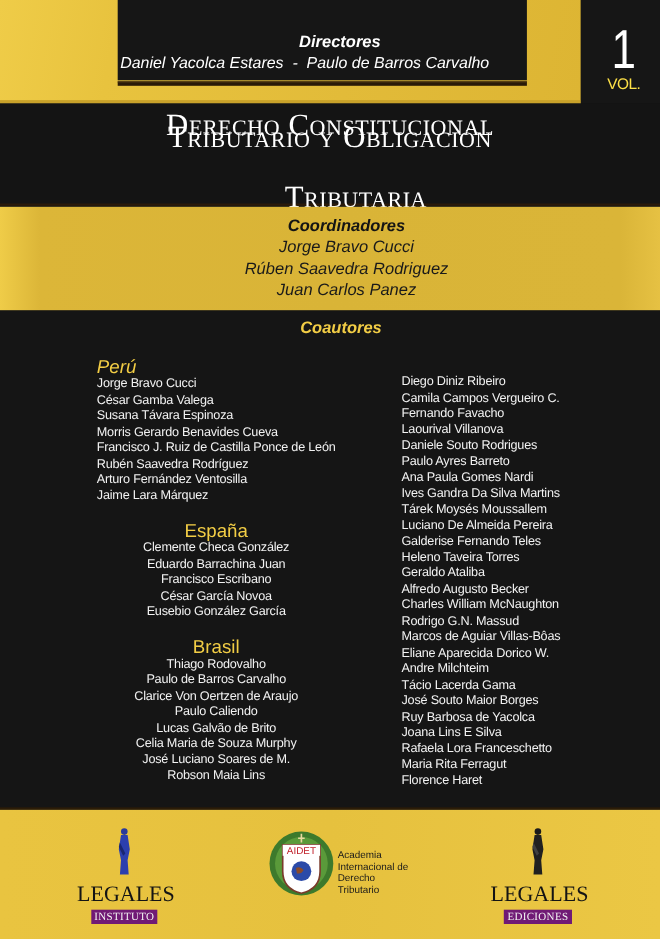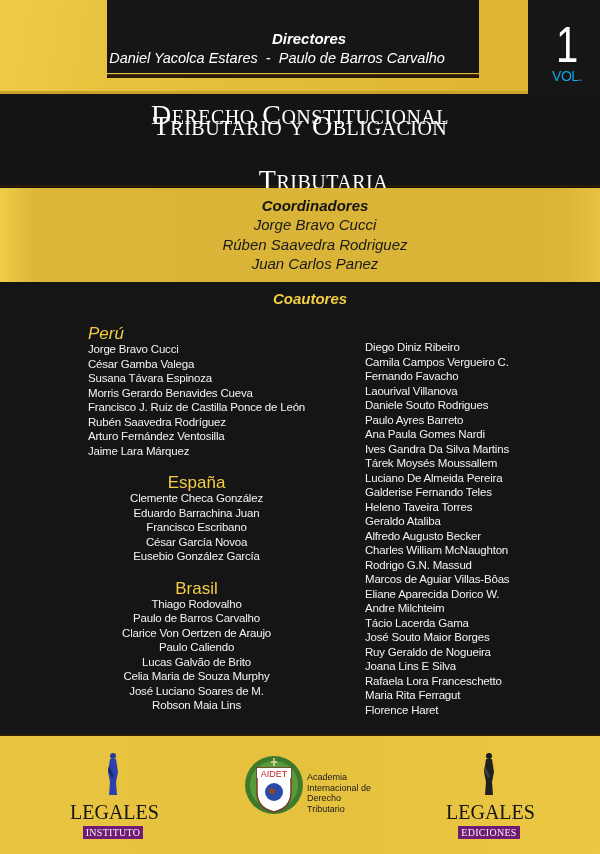--- a/index.html
+++ b/index.html
@@ -6,21 +6,21 @@
     html, body { width: 600px; height: 854px; overflow: hidden; background: #141414; }
     .cover { position: relative; width: 600px; height: 854px; background: #151515; font-family: "Liberation Sans", sans-serif; }
 
     
     .top-yellow { position: absolute; left: 0; top: 0; width: 528px; height: 94px;
       background: linear-gradient(100deg, #efcc48 0%, #e8c33e 20%, #e2bb39 60%, #ddb533 100%); }
     .top-yellow::after { content: ""; position: absolute; left: 0; right: 0; bottom: 0; height: 3px; background: #c9a22a; }
     .vol-panel { position: absolute; left: 528px; top: 0; width: 72px; height: 94px; background: #161616; }
     .vol-num { position: absolute; left: 550px; top: 20px; width: 34px; text-align: center; color: #fff;
       font-family: "Liberation Sans", sans-serif; font-size: 50px; line-height: 50px; font-weight: 400; transform: scaleX(0.8); }
-    .vol-label { position: absolute; left: 549px; top: 68px; width: 36px; text-align: center; color: #0ea5e9; font-size: 14px; letter-spacing: -0.5px; }
+    .vol-label { position: absolute; left: 549px; top: 68px; width: 36px; text-align: center; color: #fde047; font-size: 14px; letter-spacing: -0.5px; }
 
     .directors-box { position: absolute; left: 107px; top: 0; width: 372px; height: 73px; background: #161616; }
     .directors-line { position: absolute; left: 107px; top: 74px; width: 372px; height: 4px; background: #2a1a08; border-top: 1px solid #4a3410; }
     .directors-title { position: absolute; left: 107px; top: 30px; width: 404px; text-align: center; color: #fff;
       font-size: 15px; font-weight: bold; font-style: italic; }
     .directors-names { position: absolute; left: 107px; top: 50px; width: 340px; text-align: center; color: #fff;
       font-size: 14.5px; font-style: italic; white-space: pre; }
 
     
     .title-band { position: absolute; left: 0; top: 94px; width: 600px; height: 93px; background: #141414; border-bottom: 2px solid #2b1a0a; }
@@ -137,21 +137,21 @@
     <div class="name">Heleno Taveira Torres</div>
     <div class="name">Geraldo Ataliba</div>
     <div class="name">Alfredo Augusto Becker</div>
     <div class="name">Charles William McNaughton</div>
     <div class="name">Rodrigo G.N. Massud</div>
     <div class="name">Marcos de Aguiar Villas-Bôas</div>
     <div class="name">Eliane Aparecida Dorico W.</div>
     <div class="name">Andre Milchteim</div>
     <div class="name">Tácio Lacerda Gama</div>
     <div class="name">José Souto Maior Borges</div>
-    <div class="name">Ruy Geraldo de Nogueira</div>
+    <div class="name">Ruy Barbosa de Yacolca</div>
     <div class="name">Joana Lins E Silva</div>
     <div class="name">Rafaela Lora Franceschetto</div>
     <div class="name">Maria Rita Ferragut</div>
     <div class="name">Florence Haret</div>
   </div>
 
   <div class="bottom-band"></div>
 
   <div class="logo-legales inst">
     <svg class="statue" viewBox="0 0 20 44">

